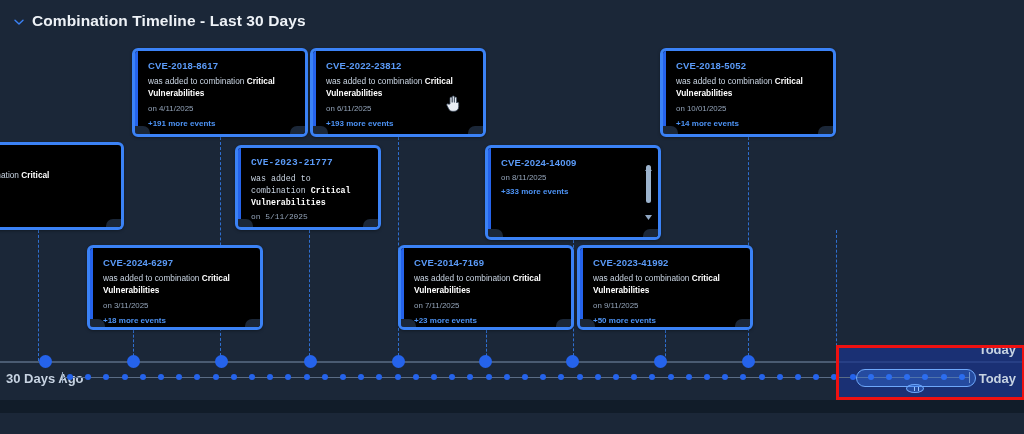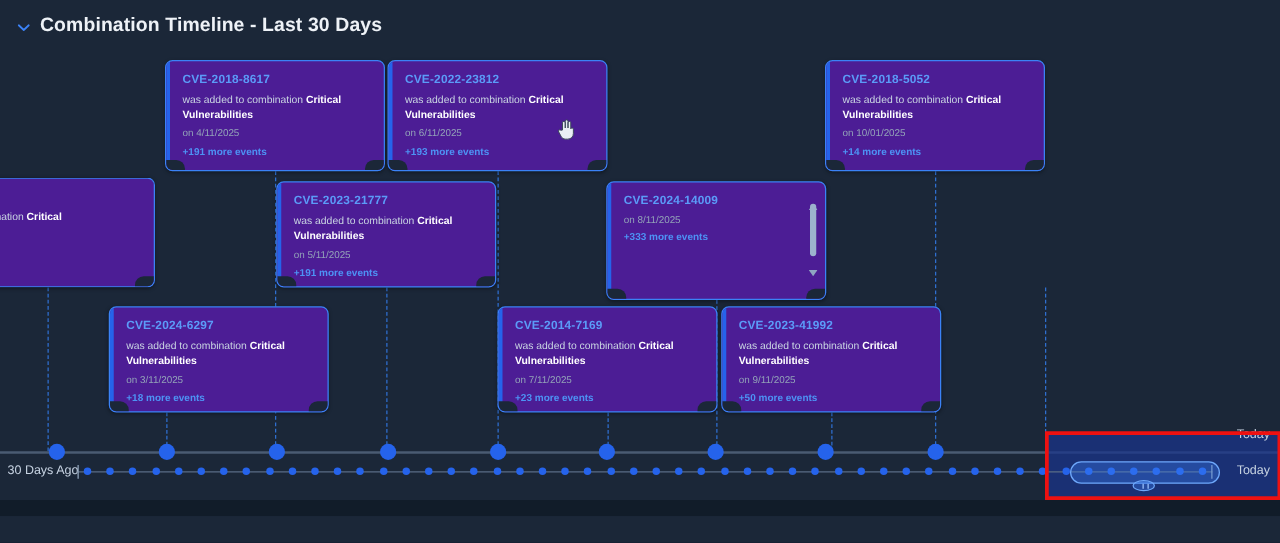--- a/index.html
+++ b/index.html
@@ -25,23 +25,23 @@
 
   
   .conn {
     position: absolute; width: 0; border-left: 1px dashed #2f6fd0;
     bottom: 0;
   }
 
   
   .card {
     position: absolute;
-    background: #4c1d95;
+    background: #000000;
     border-radius: 6px;
-    border: 1px solid #3b82f6;
+    border: 3px solid #3b82f6;
     box-shadow: 0 1px 3px rgba(0,0,0,.35);
     overflow: hidden;
   }
   .card::before {
     content: ""; position: absolute; left: 0; top: 0; bottom: 0; width: 3px;
     background: #2563eb;
   }
   .card .inner { padding: 9px 11px 8px 13px; position: relative; height: 100%; }
   .cve {
     color: #5b9bf8; font-size: 9.5px; font-weight: 600; letter-spacing: .15px;
@@ -78,21 +78,21 @@
   
   .axis { position: absolute; left: 0; top: 361px; width: 1024px; height: 2px; background: #4a5b72; }
   .adot {
     position: absolute; top: 355px; width: 13px; height: 13px;
     border-radius: 50%; background: #2563eb; margin-left: -6.5px;
   }
 
   
   .mini { position: absolute; left: 0; top: 366px; width: 1024px; height: 24px; }
   .mini-label {
-    position: absolute; top: 5px; font-size: 10px; font-weight: 400; color: #c7d3e2;
+    position: absolute; top: 5px; font-size: 13px; font-weight: 700; color: #c7d3e2;
   }
   .mini-label.start { left: 6px; }
   .mini-label.end   { right: 8px; }
   .mini-line {
     position: absolute; left: 62px; right: 54px; top: 11px; height: 1px; background: #5a6c85;
   }
   .mini-cap {
     position: absolute; top: 6px; width: 1px; height: 11px; background: #93a6bd;
   }
   .mini-dot {
@@ -183,21 +183,21 @@
         <div class="inner">
           <div class="cve">CVE-2018-5052</div>
           <div class="desc">was added to combination <b>Critical Vulnerabilities</b></div>
           <div class="date">on 10/01/2025</div>
           <div class="more">+14 more events</div>
         </div>
         <div class="notch left"></div>
         <div class="notch right"></div>
       </div>
       <div class="conn" style="left: 309px; top: 190px; height: 131px;"></div>
-      <div class="card" style="left: 221px; top: 105px; width: 176px; height: 85px;">
+      <div class="card" style="left: 235px; top: 105px; width: 146px; height: 85px; font-family: Liberation Mono, monospace;">
         <div class="inner">
           <div class="cve">CVE-2023-21777</div>
           <div class="desc">was added to combination <b>Critical Vulnerabilities</b></div>
           <div class="date">on 5/11/2025</div>
           <div class="more">+191 more events</div>
         </div>
         <div class="notch left"></div>
         <div class="notch right"></div>
       </div>
       <div class="conn" style="left: 573px; top: 200px; height: 121px;"></div>

